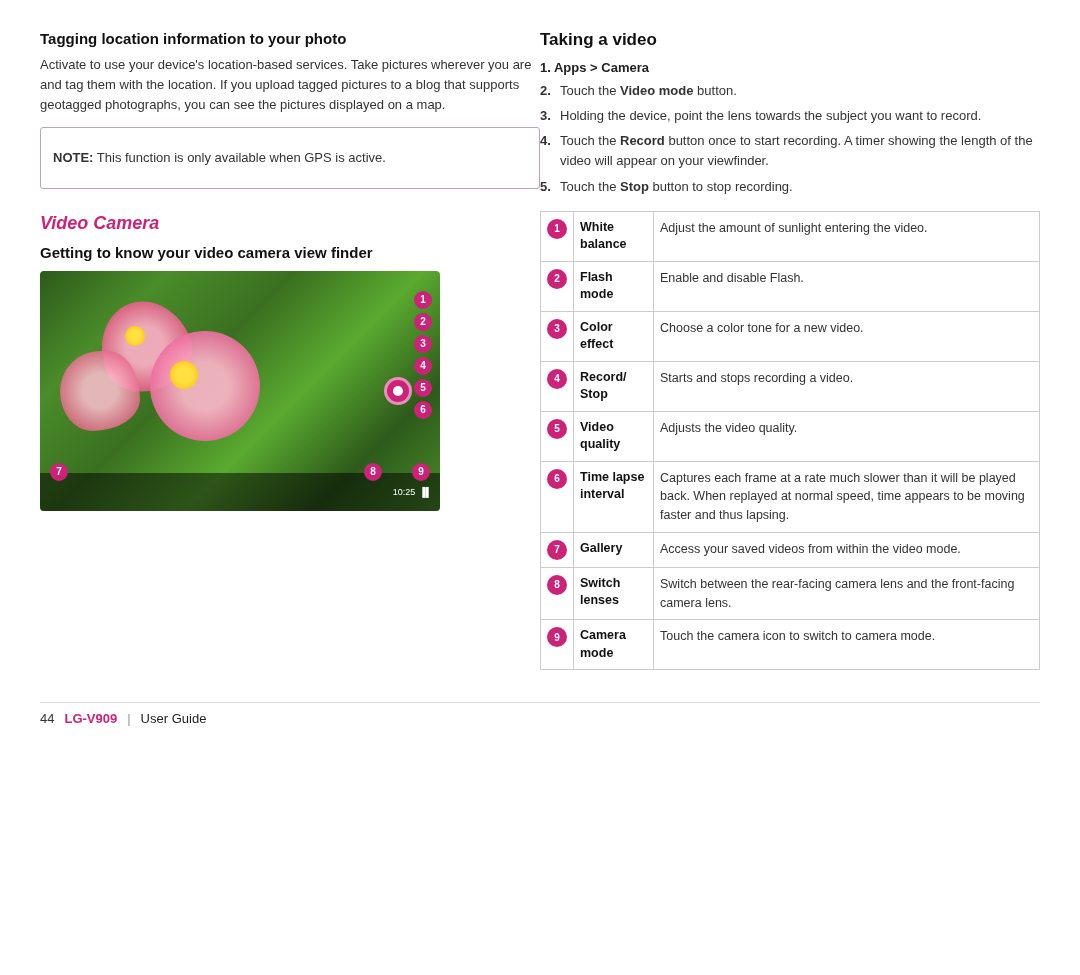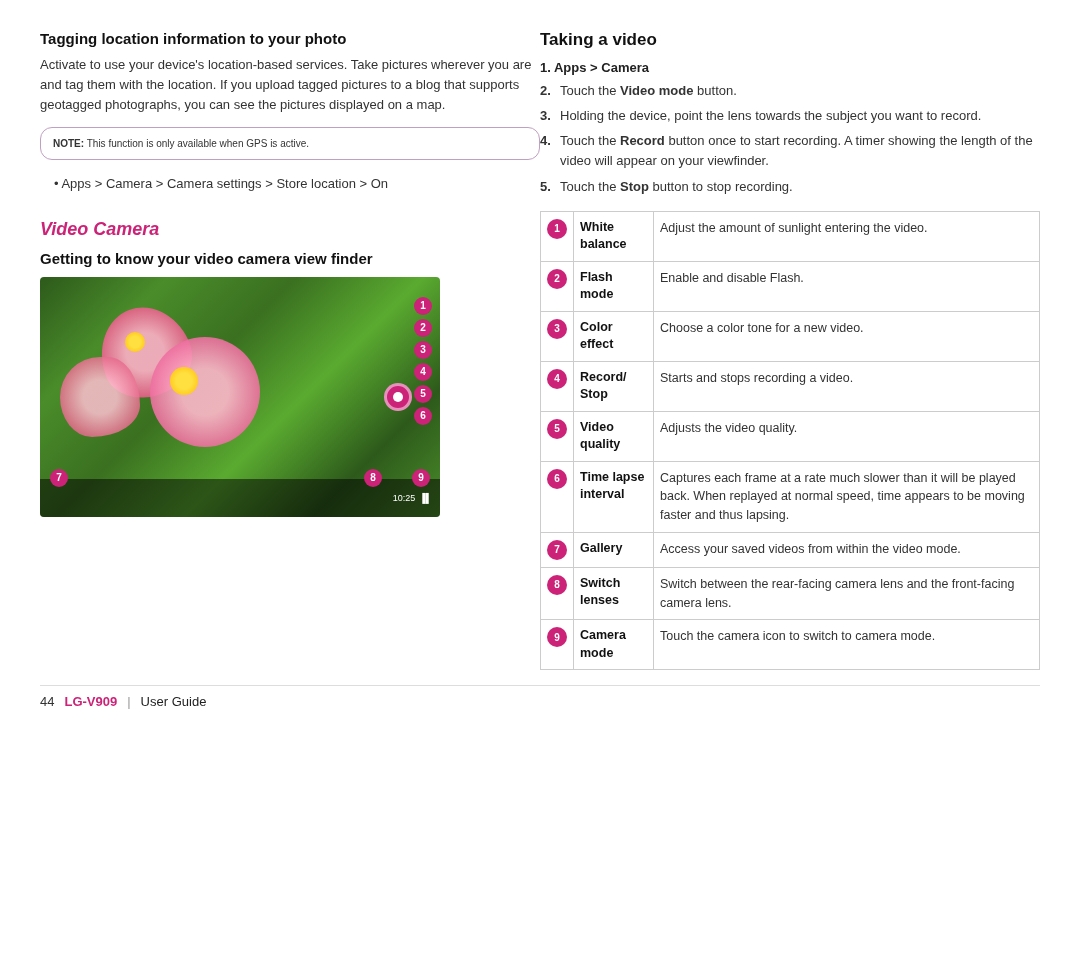--- a/index.html
+++ b/index.html
@@ -33,24 +33,24 @@
       color: #111;
     }
     .body-text {
       font-size: 13px;
       line-height: 1.55;
       color: #333;
       margin-bottom: 10px;
     }
     .note-box {
       border: 1.5px solid #c0a0c0;
-      border-radius: 12px;
-      padding: 8px 12px;
+      border-radius: 3px;
+      padding: 20px 12px;
       margin: 12px 0 14px 0;
-      font-size: 10px;
+      font-size: 13px;
       color: #333;
       line-height: 1.5;
     }
     .note-box b { font-weight: bold; }
     .bullet-item {
       font-size: 13px;
       color: #333;
       margin-left: 14px;
       line-height: 1.55;
       margin-bottom: 10px;
@@ -205,21 +205,21 @@
       padding: 0 8px;
       gap: 4px;
     }
     .vf-time {
       color: #fff;
       font-size: 9px;
     }
 
     
     .page-footer {
-      margin-top: 15px;
+      margin-top: 32px;
       border-top: 1px solid #ddd;
       padding-top: 8px;
       display: flex;
       align-items: flex-end;
       gap: 10px;
     }
     .footer-page-num {
       font-size: 13px;
       color: #333;
     }
@@ -310,21 +310,20 @@
   <div class="left-col">
 
     <h2 class="section-heading">Tagging location information to your photo</h2>
 
     <p class="body-text">Activate to use your device's location-based services. Take pictures wherever you are and tag them with the location. If you upload tagged pictures to a blog that supports geotagged photographs, you can see the pictures displayed on a map.</p>
 
     <div class="note-box">
       <b>NOTE:</b><span> This function is only available when GPS is active.</span>
     </div>
 
-    <p class="bullet-item">Apps &gt; Camera &gt; Camera settings &gt; Store location &gt; On</p>
 
     <h1 class="video-camera-title">Video Camera</h1>
 
     <h3 class="subsection-heading">Getting to know your video camera view finder</h3>
 
     <div class="viewfinder-container">
       <div class="viewfinder-img">
 
         <div class="flower1"></div>
         <div class="flower2"></div>

